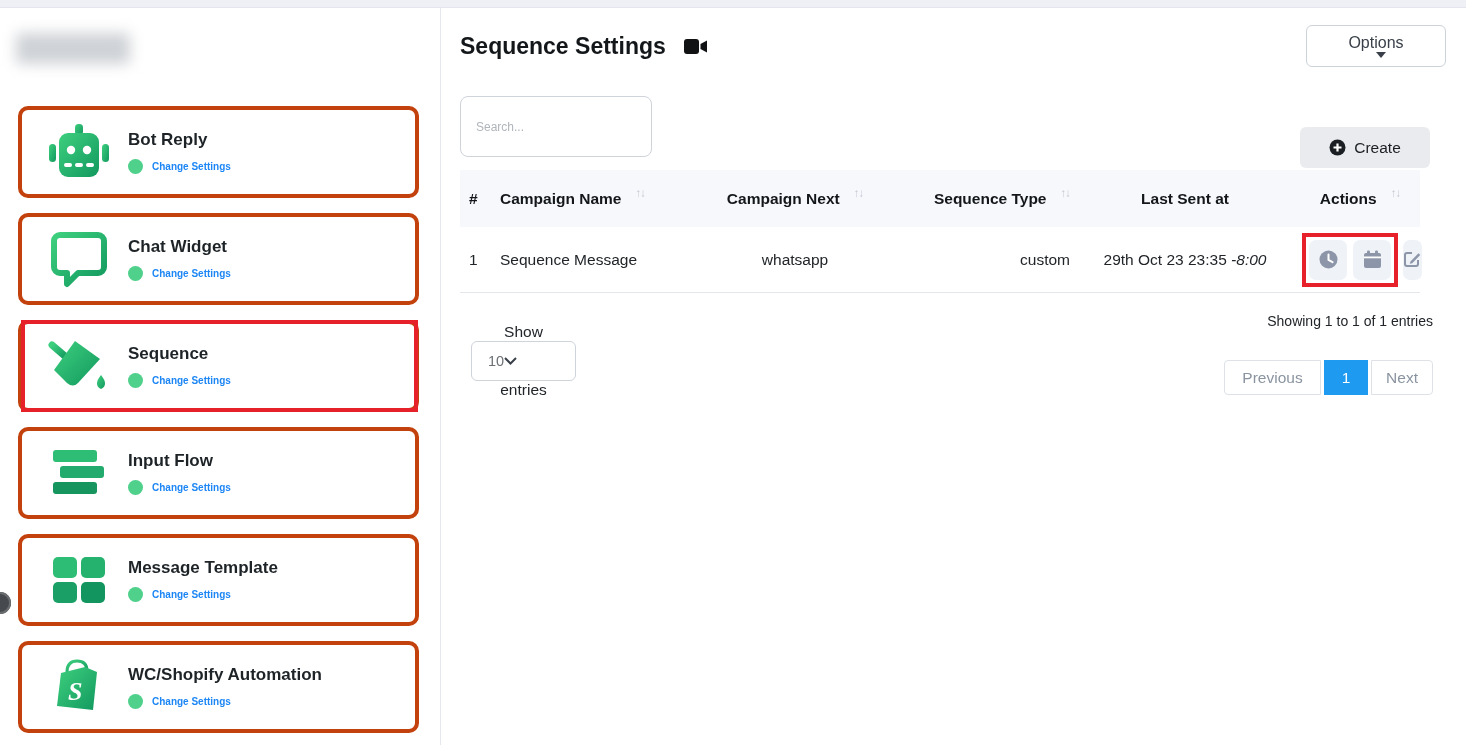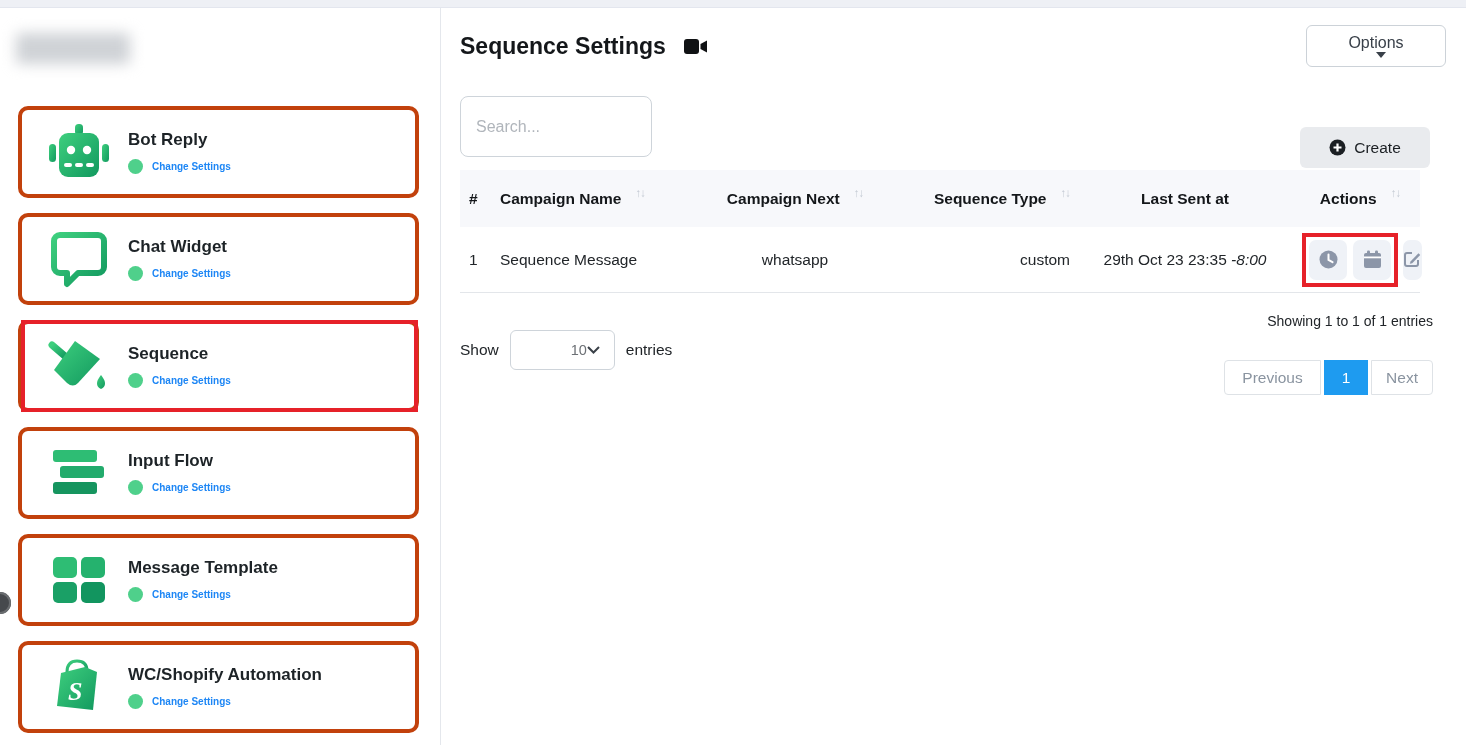--- a/index.html
+++ b/index.html
@@ -42,21 +42,21 @@
   .page-title { font-size:23px; font-weight:700; color:#14171a; }
   .video-ic { margin-left:18px; display:inline-flex; }
 
   .btn-options { position:absolute; left:865px; top:17px; width:140px; height:42px;
     background:#fff; border:1px solid #ccd2d8; border-radius:6px; display:flex;
     align-items:center; justify-content:center; font-size:16px; color:#394049; cursor:pointer;flex-direction:column; }
   .caret { width:0; height:0; border-left:5px solid transparent; border-right:5px solid transparent;
     border-top:6px solid #394049; margin-left:9px; display:inline-block; }
 
   .search-input { position:absolute; left:19px; top:88px; width:192px; height:61px;
-    border:1px solid #ced4da; border-radius:8px; padding:0 15px; font-size:16px;
+    border:1px solid #ced4da; border-radius:8px; padding:0 15px; font-size:12px;
     color:#212529; outline:none; font-family:"Liberation Sans",sans-serif; }
   .search-input::placeholder { color:#b0b5bb; }
 
   .btn-create { position:absolute; left:859px; top:98px; width:130px; height:41px;
     background:#e9ebee; border:none; border-radius:6px; display:flex; align-items:center;
     justify-content:center; font-size:15.5px; color:#1b1f23; cursor:pointer;
     font-family:"Liberation Sans",sans-serif;margin-top:21px; }
   .btn-create svg { margin-right:8px; }
 
   
@@ -76,24 +76,24 @@
     letter-spacing:-1px; cursor:pointer; }
   .tz-italic { font-style:italic; }
 
   .actions-cell { display:flex; align-items:center; justify-content:flex-start; padding-left:2px; }
   .action-ring { display:flex; border:4px solid #e62129; padding:3px; gap:6px; }
   .abtn { width:38px; height:40px; background:#eff2f7; border:none; border-radius:7px;
     display:flex; align-items:center; justify-content:center; cursor:pointer; }
   .abtn.third { margin-left:5px; }
 
   
-  .show-row { position:absolute; left:19px; top:322px; display:flex; align-items:center; }
+  .show-row { position:absolute; left:19px; top:315px; display:flex; align-items:center;flex-direction:column; }
   .show-label, .entries-label { font-size:15.5px; color:#212529; }
   .page-size { width:105px; height:40px; border:1px solid #ced4da; border-radius:6px;
-    margin:0 11px; display:flex; align-items:center; justify-content:flex-end;
+    margin:0 11px; display:flex; align-items:center; justify-content:flex-start;
     padding:0 14px 0 16px; font-size:14.5px; color:#6c7075; cursor:pointer; background:#fff; }
 
   .showing-text { position:absolute; right:33px; top:305px; font-size:14px; color:#212529; }
   .pagination { position:absolute; right:33px; top:352px; display:flex; }
   .pg { height:35px; display:flex; align-items:center; justify-content:center;
     border:1px solid #dee2e6; background:#fff; font-size:15.5px; color:#8a94a0; cursor:pointer; }
   .pg-prev { width:97px; border-radius:4px 0 0 4px; }
   .pg-num { width:44px; background:#1e9bf0; border-color:#1e9bf0; color:#fff; margin-left:3px; }
   .pg-next { width:62px; border-radius:0 4px 4px 0; margin-left:3px; }
 </style>

